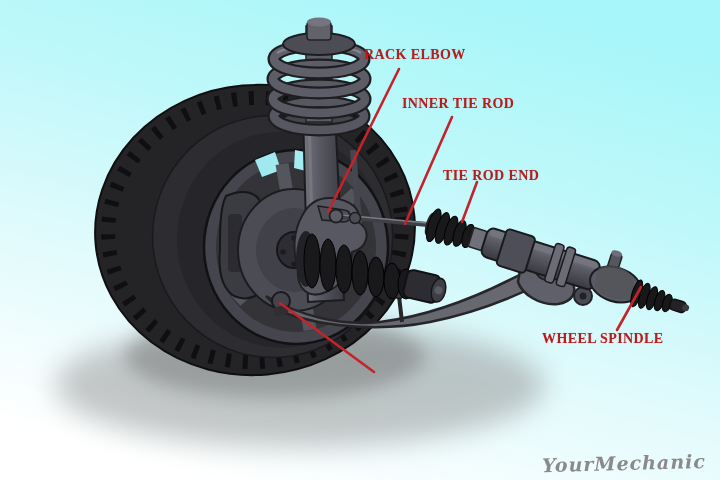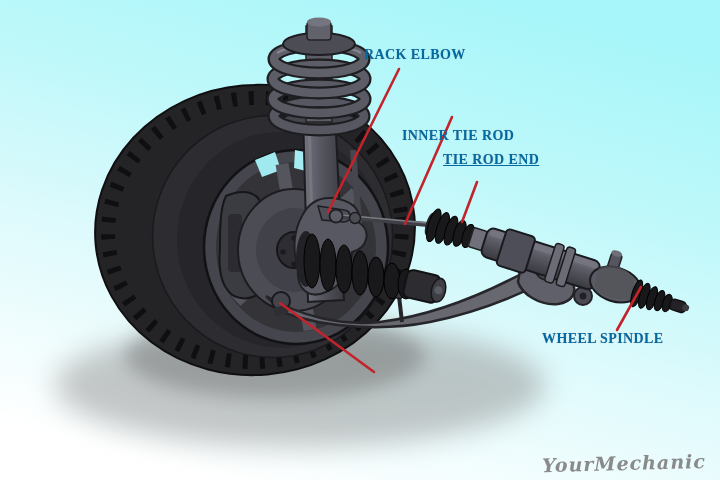--- a/index.html
+++ b/index.html
@@ -10,28 +10,28 @@
     font-family:"Liberation Serif", serif;
     background:#fff;
   }
   #stage svg{position:absolute;left:0;top:0;}
   .part-label{
     position:absolute;
     font-family:"Liberation Serif", serif;
     font-weight:bold;
     font-size:14px;
     letter-spacing:0.4px;
-    color:#0369a1;
+    color:#b91c1c;
     white-space:nowrap;
     text-shadow:0 0 1px rgba(191,31,43,0.25);
     text-align:center;
   }
   #label-rack-elbow{left:364px;top:47px;}
-  #label-inner-tie-rod{left:402px;top:96px;margin-top:32px;}
-  #label-tie-rod-end{left:443px;top:152px;text-decoration:underline;}
+  #label-inner-tie-rod{left:402px;top:96px;}
+  #label-tie-rod-end{left:443px;top:168px;}
   #label-wheel-spindle{left:542px;top:331px;}
   #label-ball-joint-rack{left:376px;top:371px;}
   #brand-logo{
     position:absolute;
     right:14px;bottom:6px;
     font-family:"DejaVu Serif", serif;
     font-style:italic;
     font-weight:bold;
     font-size:19px;
     letter-spacing:1px;

